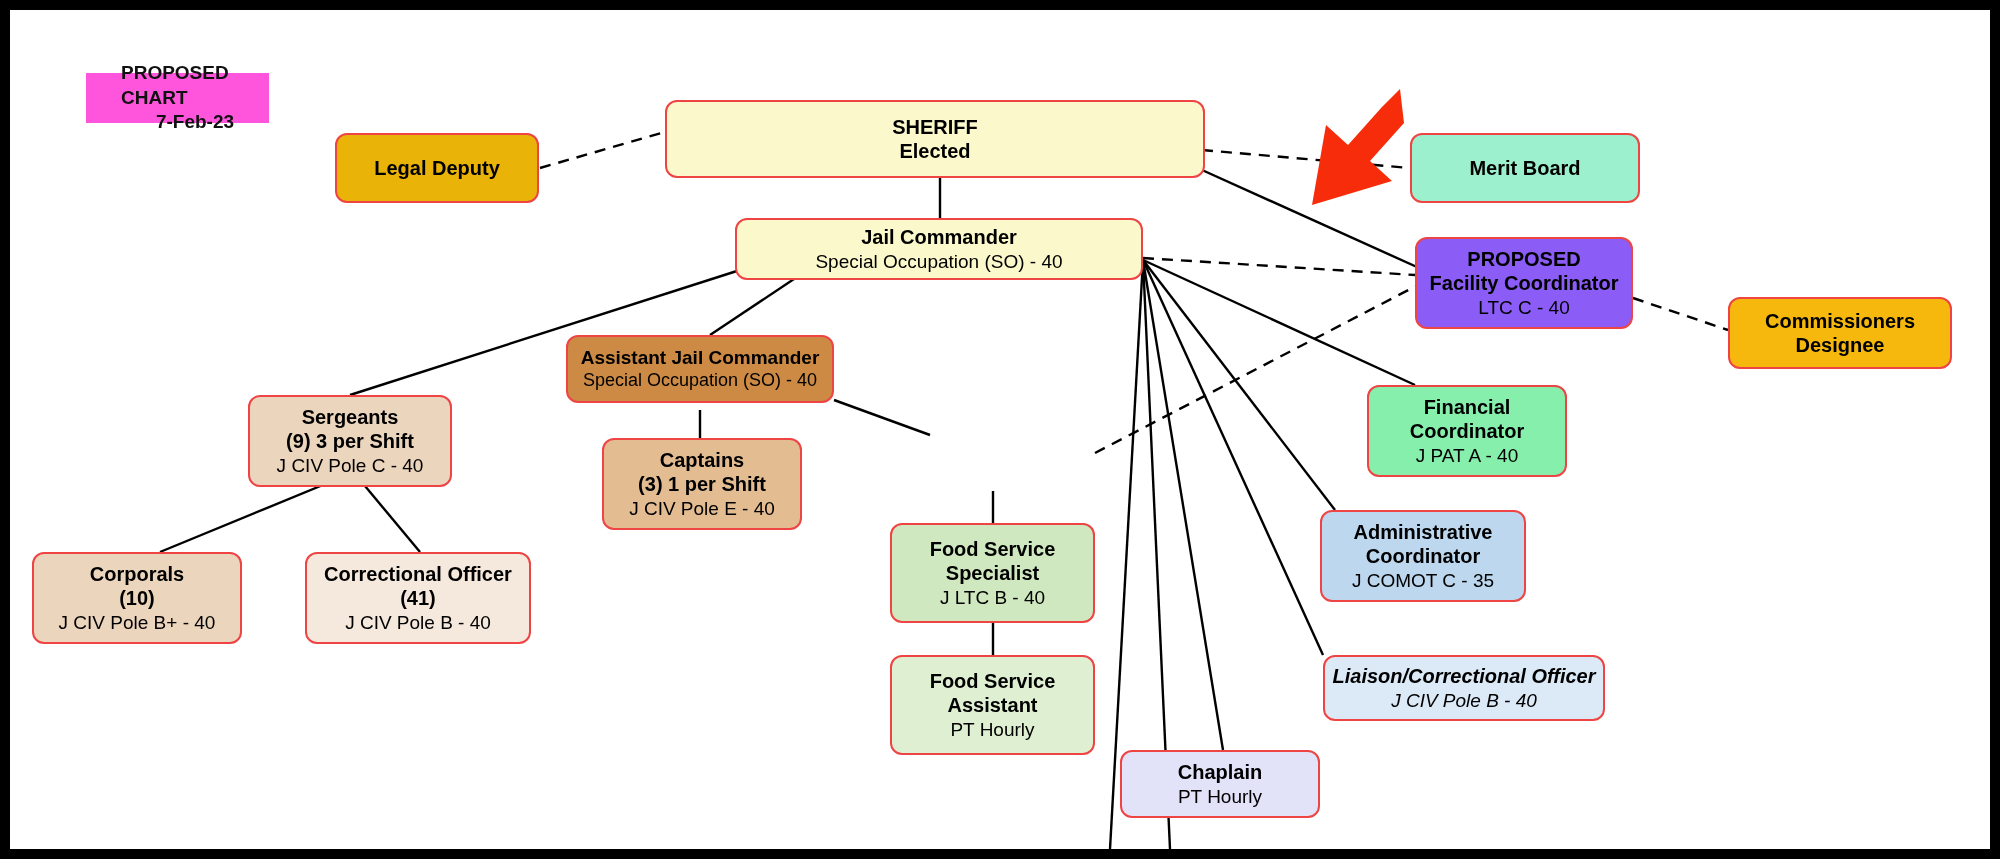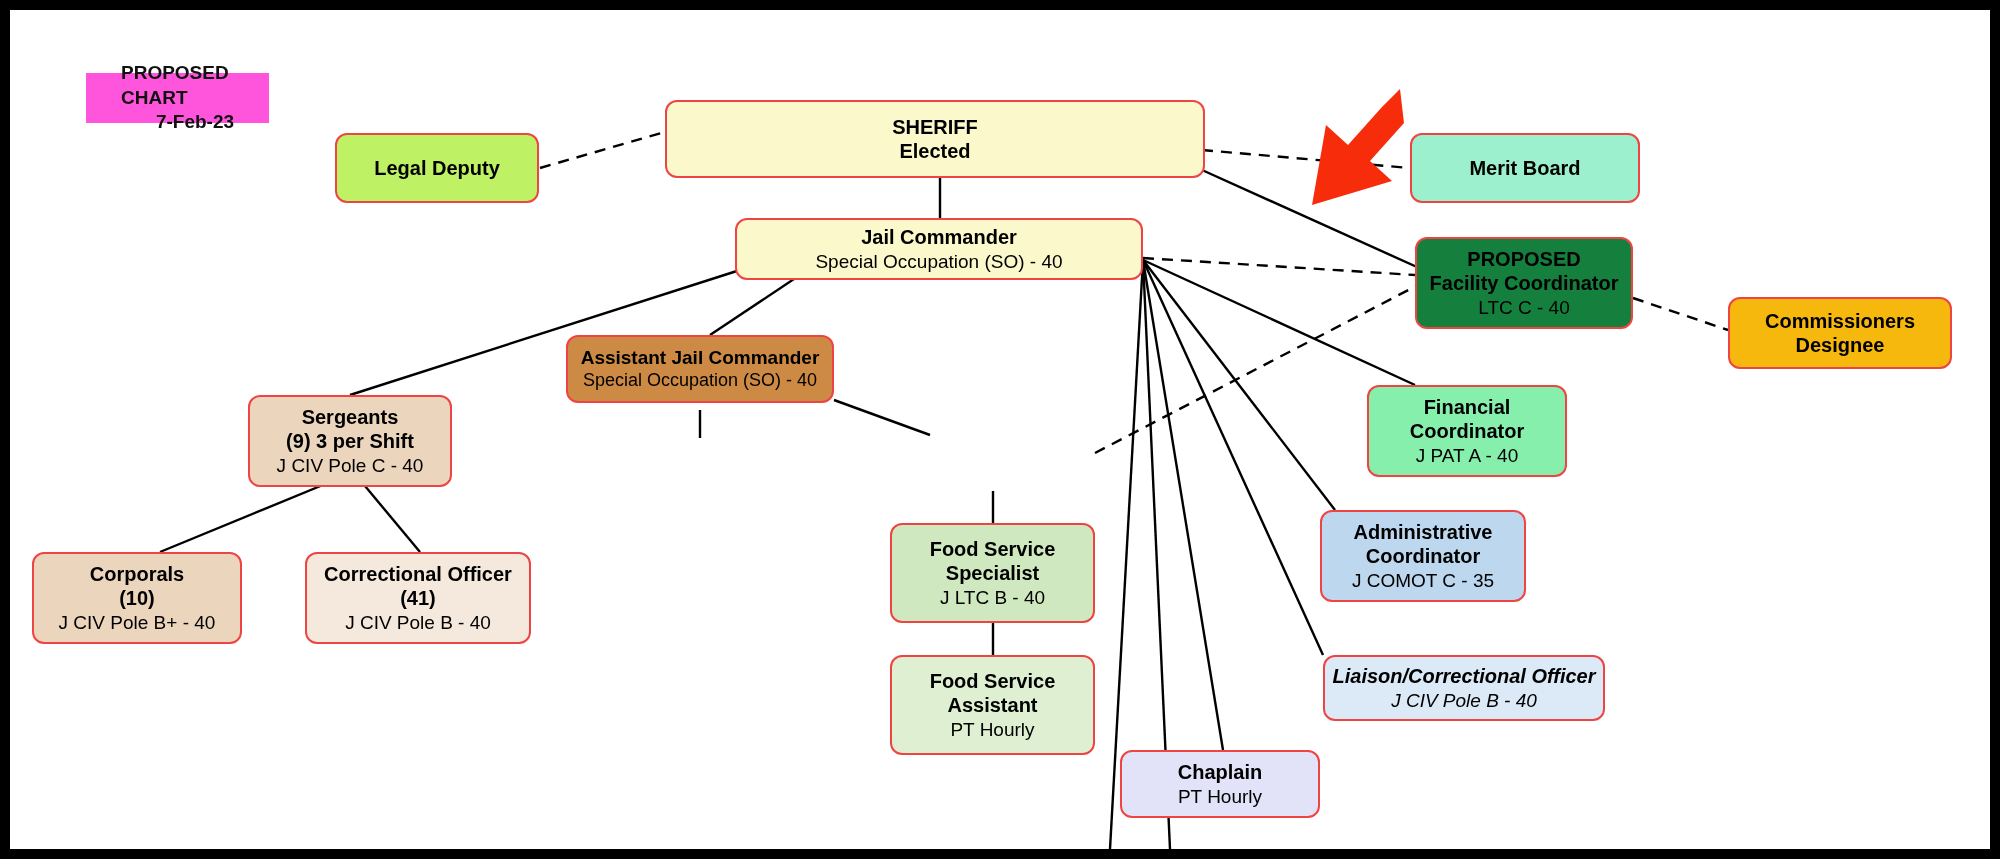--- a/index.html
+++ b/index.html
@@ -72,49 +72,54 @@
     <div class="legend" style="left:76px;top:63px;width:183px;height:50px;padding-left:35px;">
       <div>PROPOSED CHART</div>
       <div class="d">7-Feb-23</div>
     </div>
 
     <div class="node" style="left:655px;top:90px;width:540px;height:78px;background:#fbf8cc;">
       <div class="l1">SHERIFF</div>
       <div class="l2">Elected</div>
     </div>
 
-    <div class="node" style="left:325px;top:123px;width:204px;height:70px;background:#bef264;">
+    <div class="node" style="left:325px;top:123px;width:204px;height:70px;background:#eab308;">
       <div class="l1">Legal Deputy</div>
     </div>
 
     <div class="node" style="left:1400px;top:123px;width:230px;height:70px;background:#9cf0ce;">
       <div class="l1">Merit Board</div>
     </div>
 
-    <div class="node plain" style="left:1405px;top:227px;width:218px;height:92px;background:#15803d;">
+    <div class="node plain" style="left:1405px;top:227px;width:218px;height:92px;background:#8b5cf6;">
       <div class="l1">PROPOSED</div>
       <div class="l2" style="font-weight:bold;font-size:20px;">Facility Coordinator</div>
       <div class="l3">LTC C - 40</div>
     </div>
 
     <div class="node" style="left:1718px;top:287px;width:224px;height:72px;background:#f6b80d;">
       <div class="l1">Commissioners</div>
       <div class="l2">Designee</div>
     </div>
 
     <div class="node plain" style="left:725px;top:208px;width:408px;height:62px;background:#fbf8cc;">
       <div class="l1">Jail Commander</div>
       <div class="l2">Special Occupation (SO) - 40</div>
     </div>
 
     <div class="node plain" style="left:556px;top:325px;width:268px;height:68px;background:#cd8a44;">
       <div class="l1" style="font-size:19px;">Assistant Jail Commander</div>
       <div class="l2" style="font-size:18px;">Special Occupation (SO) - 40</div>
     </div>
 
+    <div class="node" style="left:592px;top:428px;width:200px;height:92px;background:#e3bc92;">
+      <div class="l1">Captains</div>
+      <div class="l2">(3) 1 per Shift</div>
+      <div class="l3">J CIV Pole E - 40</div>
+    </div>
 
     <div class="node" style="left:238px;top:385px;width:204px;height:92px;background:#ecd5bd;">
       <div class="l1">Sergeants</div>
       <div class="l2">(9) 3 per Shift</div>
       <div class="l3">J CIV Pole C - 40</div>
     </div>
 
     <div class="node" style="left:22px;top:542px;width:210px;height:92px;background:#ecd5bd;">
       <div class="l1">Corporals</div>
       <div class="l2">(10)</div>

